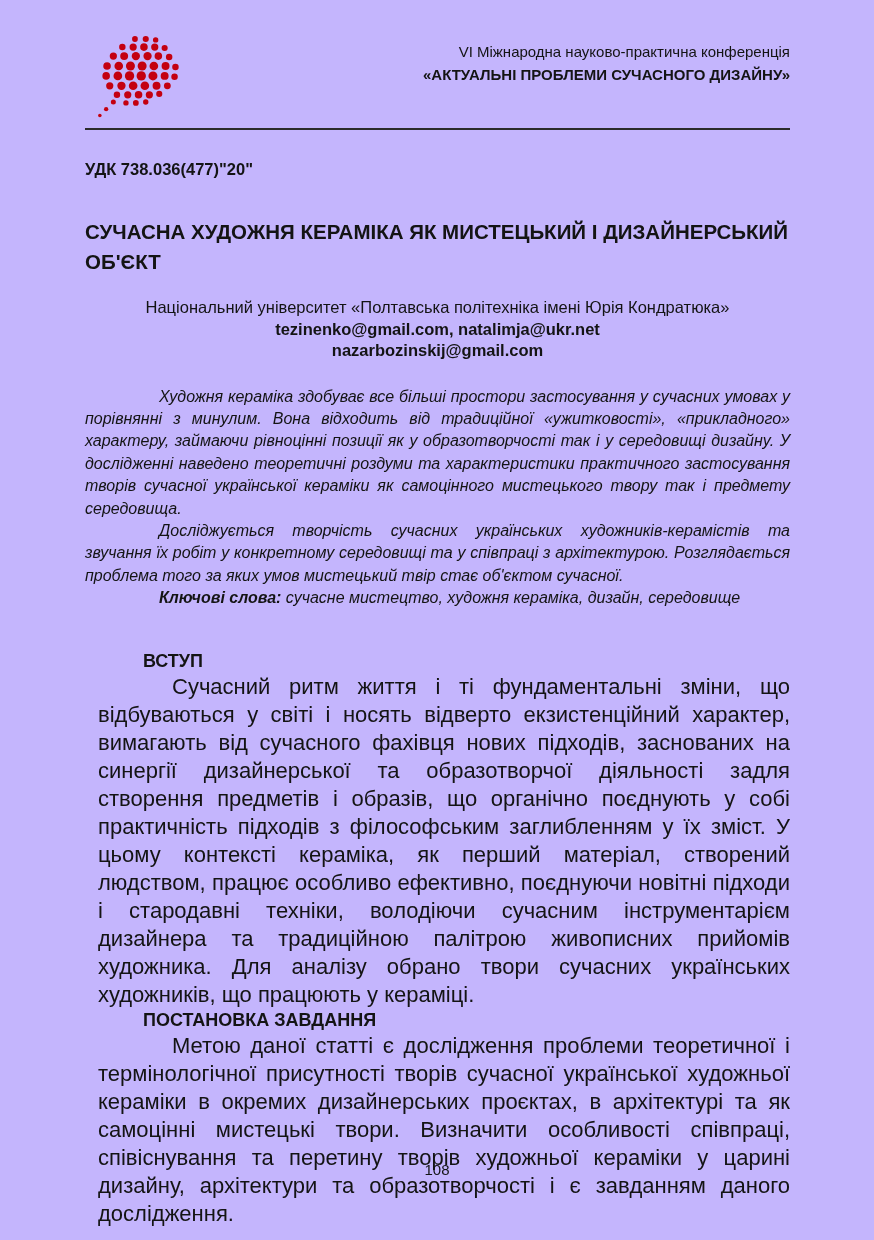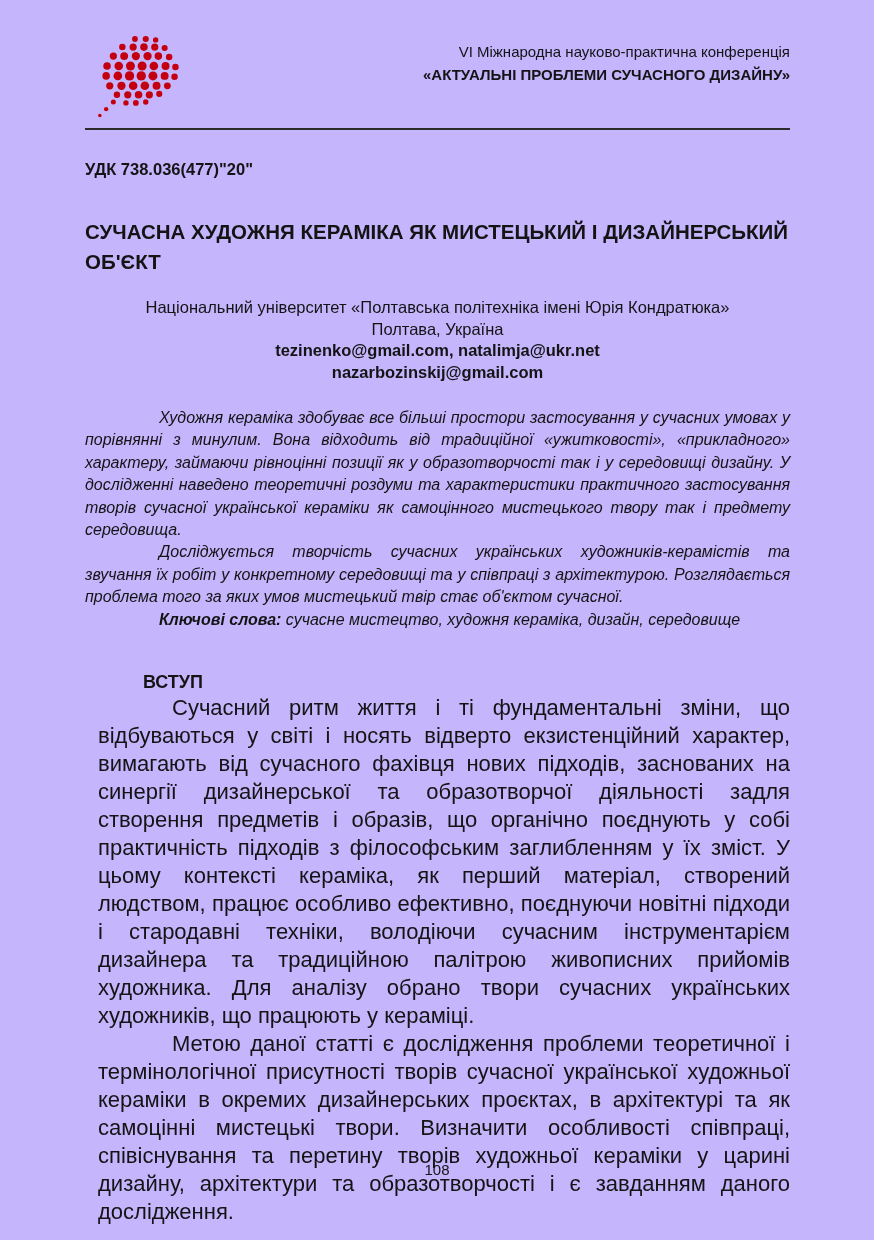--- a/index.html
+++ b/index.html
@@ -113,35 +113,35 @@
   </div>
 
   <div class="rule"></div>
 
   <div class="udk">УДК  738.036(477)"20"</div>
 
   <h1 class="title">СУЧАСНА ХУДОЖНЯ КЕРАМІКА ЯК МИСТЕЦЬКИЙ І ДИЗАЙНЕРСЬКИЙ ОБ'ЄКТ</h1>
 
   <div class="byline">
     <div>Національний університет «Полтавська політехніка імені Юрія Кондратюка»</div>
-    <div>Полтава, Україна</div>
     <div class="emails">tezinenko@gmail.com, natalimja@ukr.net</div>
     <div class="emails">nazarbozinskij@gmail.com</div>
   </div>
 
   <div class="abstract">
     <p class="ab-p">Художня кераміка здобуває все більші простори застосування у сучасних умовах у порівнянні з минулим. Вона відходить від традиційної «ужитковості», «прикладного» характеру, займаючи рівноцінні позиції як у образотворчості так і у середовищі дизайну. У дослідженні наведено теоретичні роздуми та характеристики практичного застосування творів сучасної української кераміки як самоцінного мистецького твору так і предмету середовища.</p>
     <p class="ab-p">Досліджується творчість сучасних українських художників-керамістів та звучання їх робіт у конкретному середовищі та у співпраці з архітектурою. Розглядається проблема того за яких умов мистецький твір стає об'єктом сучасної.</p>
     <p class="keywords"><span class="kw-label">Ключові слова:</span> <span>сучасне мистецтво, художня кераміка, дизайн, середовище</span></p>
   </div>
 
   <section class="section section-first">
     <h2 class="section-heading">ВСТУП</h2>
     <p class="body-p">Сучасний ритм життя і ті фундаментальні зміни, що відбуваються у світі і носять відверто екзистенційний характер, вимагають від сучасного фахівця нових підходів, заснованих на синергії дизайнерської та образотворчої діяльності задля створення предметів і образів, що органічно поєднують у собі практичність підходів з філософським заглибленням у їх зміст. У цьому контексті кераміка, як перший матеріал, створений людством, працює особливо ефективно, поєднуючи новітні підходи і стародавні техніки, володіючи сучасним інструментарієм дизайнера та традиційною палітрою живописних прийомів художника. Для аналізу обрано твори сучасних українських художників, що працюють у кераміці.</p>
   </section>
 
   <section class="section">
+    <h2 class="section-heading">ПОСТАНОВКА ЗАВДАННЯ</h2>
     <p class="body-p">Метою даної статті є дослідження проблеми теоретичної і термінологічної присутності творів сучасної української художньої кераміки в окремих дизайнерських проєктах, в архітектурі та як самоцінні мистецькі твори. Визначити особливості співпраці, співіснування та перетину творів художньої кераміки у царині дизайну, архітектури та образотворчості і є завданням даного дослідження.</p>
   </section>
 
   <div class="page-number">108</div>
 
 </div>
 
 </body></html>

